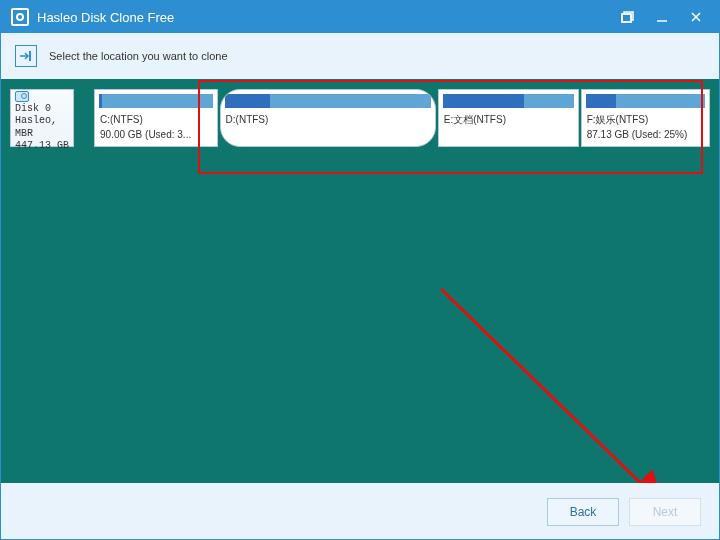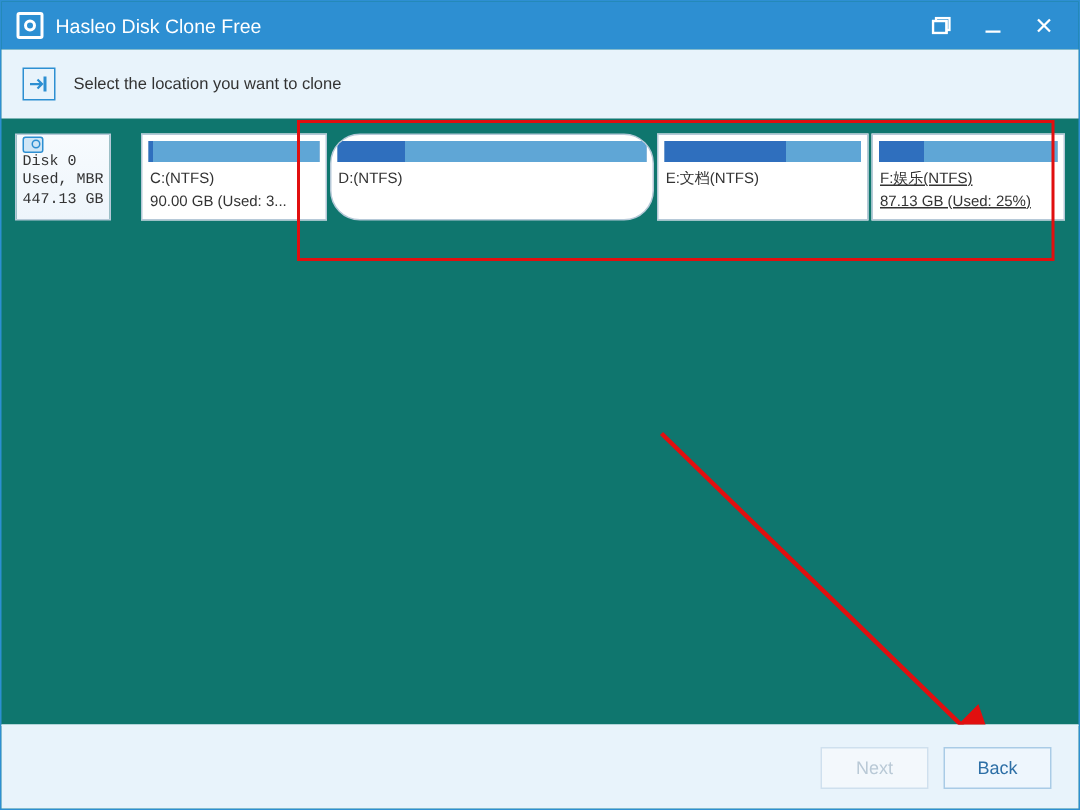--- a/index.html
+++ b/index.html
@@ -18,21 +18,21 @@
   .instr .txt { font-size: 11px; color: #333; }
   .body { flex:1; padding: 10px 9px; position: relative; overflow: hidden; }
   .diskline { display:flex; gap:2px; height:58px; }
   .diskhdr { width:66px; border:1px solid #b6c9d8; padding:0 4px; background: linear-gradient(#f7fbfe,#eef5fb); font-size:10px; line-height:1.25;font-family:Liberation Mono, monospace; }
   .diskhdr .disk-icon { display:inline-block; width:14px; height:11px; border:1px solid #2d8fd2; border-radius:2px; background:#cfe6f6; margin-right:2px; vertical-align:top; margin-top:1px; position:relative; }
   .diskhdr .disk-icon::after { content:""; position:absolute; right:1px; top:1px; width:4px; height:4px; border-radius:50%; border:1px solid #2d8fd2; }
   .part { border:1px solid #b6c9d8; background:#fff; display:flex; flex-direction:column; font-size:10px; padding:0; overflow:hidden; }
   .part.p1 { width:128px;margin-left:18px; } 
   .part.p2 { width:224px;border-radius:20px; } 
   .part.p3 { width:146px; } 
-  .part.p4 { width:134px;text-decoration:underline; } 
+  .part.p4 { width:134px; } 
   .part .bar { height:14px; margin:4px 4px 6px 4px; display:flex; background:#5a8fbd; }
   .part .used { background:#2f6fbe; }
   .part .free { background:#5fa6d6; }
   .part .lab { padding: 0 5px 2px 5px; line-height:1.25; white-space:nowrap; overflow:hidden; text-overflow:ellipsis; }
   .highlight-box { position:absolute; border:2px solid #e10f0f; pointer-events:none; }
   .arrow-annot { position:absolute; pointer-events:none; }
   .footer { height: 56px; background:#e8f3fb; border-top:1px solid #e8f3fb; display:flex; align-items:center; justify-content:flex-end; padding: 0 18px; gap:10px; }
   .btn { width:72px; height:28px; border:1px solid #a9cbe6; background:#eef6fd; display:flex; align-items:center; justify-content:center; font-size:12px; cursor:pointer; color:#2d6fa6; }
   .btn.disabled { color:#b9c9d6; border-color:#cfe0ee; background:#f3f8fc; cursor:default; }
 </style>
@@ -75,21 +75,21 @@
         </svg>
     </div>
     <div class="txt">Select the location you want to clone</div>
   </div>
 
   <div class="body">
     <div class="diskline">
       <div class="diskhdr">
         <span class="disk-icon"></span><br>
         <span>Disk 0</span><br>
-        <span>Used, MBR</span><br>
+        <span>Hasleo, MBR</span><br>
         <span>447.13 GB</span>
       </div>
       <div class="part p1">
         <div class="bar">
             <div class="used" style="width:3%"></div>
             <div class="free" style="flex:1"></div>
           </div>
         <div class="lab">C:(NTFS)</div>
         <div class="lab">90.00 GB (Used: 3...</div>
       </div>
@@ -123,17 +123,17 @@
       <defs>
         <marker id="ah" markerWidth="12" markerHeight="12" refX="9" refY="6" orient="auto">
           <path d="M0,0 L12,6 L0,12 Z" fill="#e10f0f"></path>
         </marker>
       </defs>
       <line x1="10" y1="10" x2="228" y2="222" stroke="#e10f0f" stroke-width="3" marker-end="url(#ah)"></line>
     </svg>
   </div>
 
   <div class="footer">
+    <div class="btn">Back</div>
     <div class="btn disabled">Next</div>
-    <div class="btn">Back</div>
   </div>
 
 </div>
 
 </body></html>

